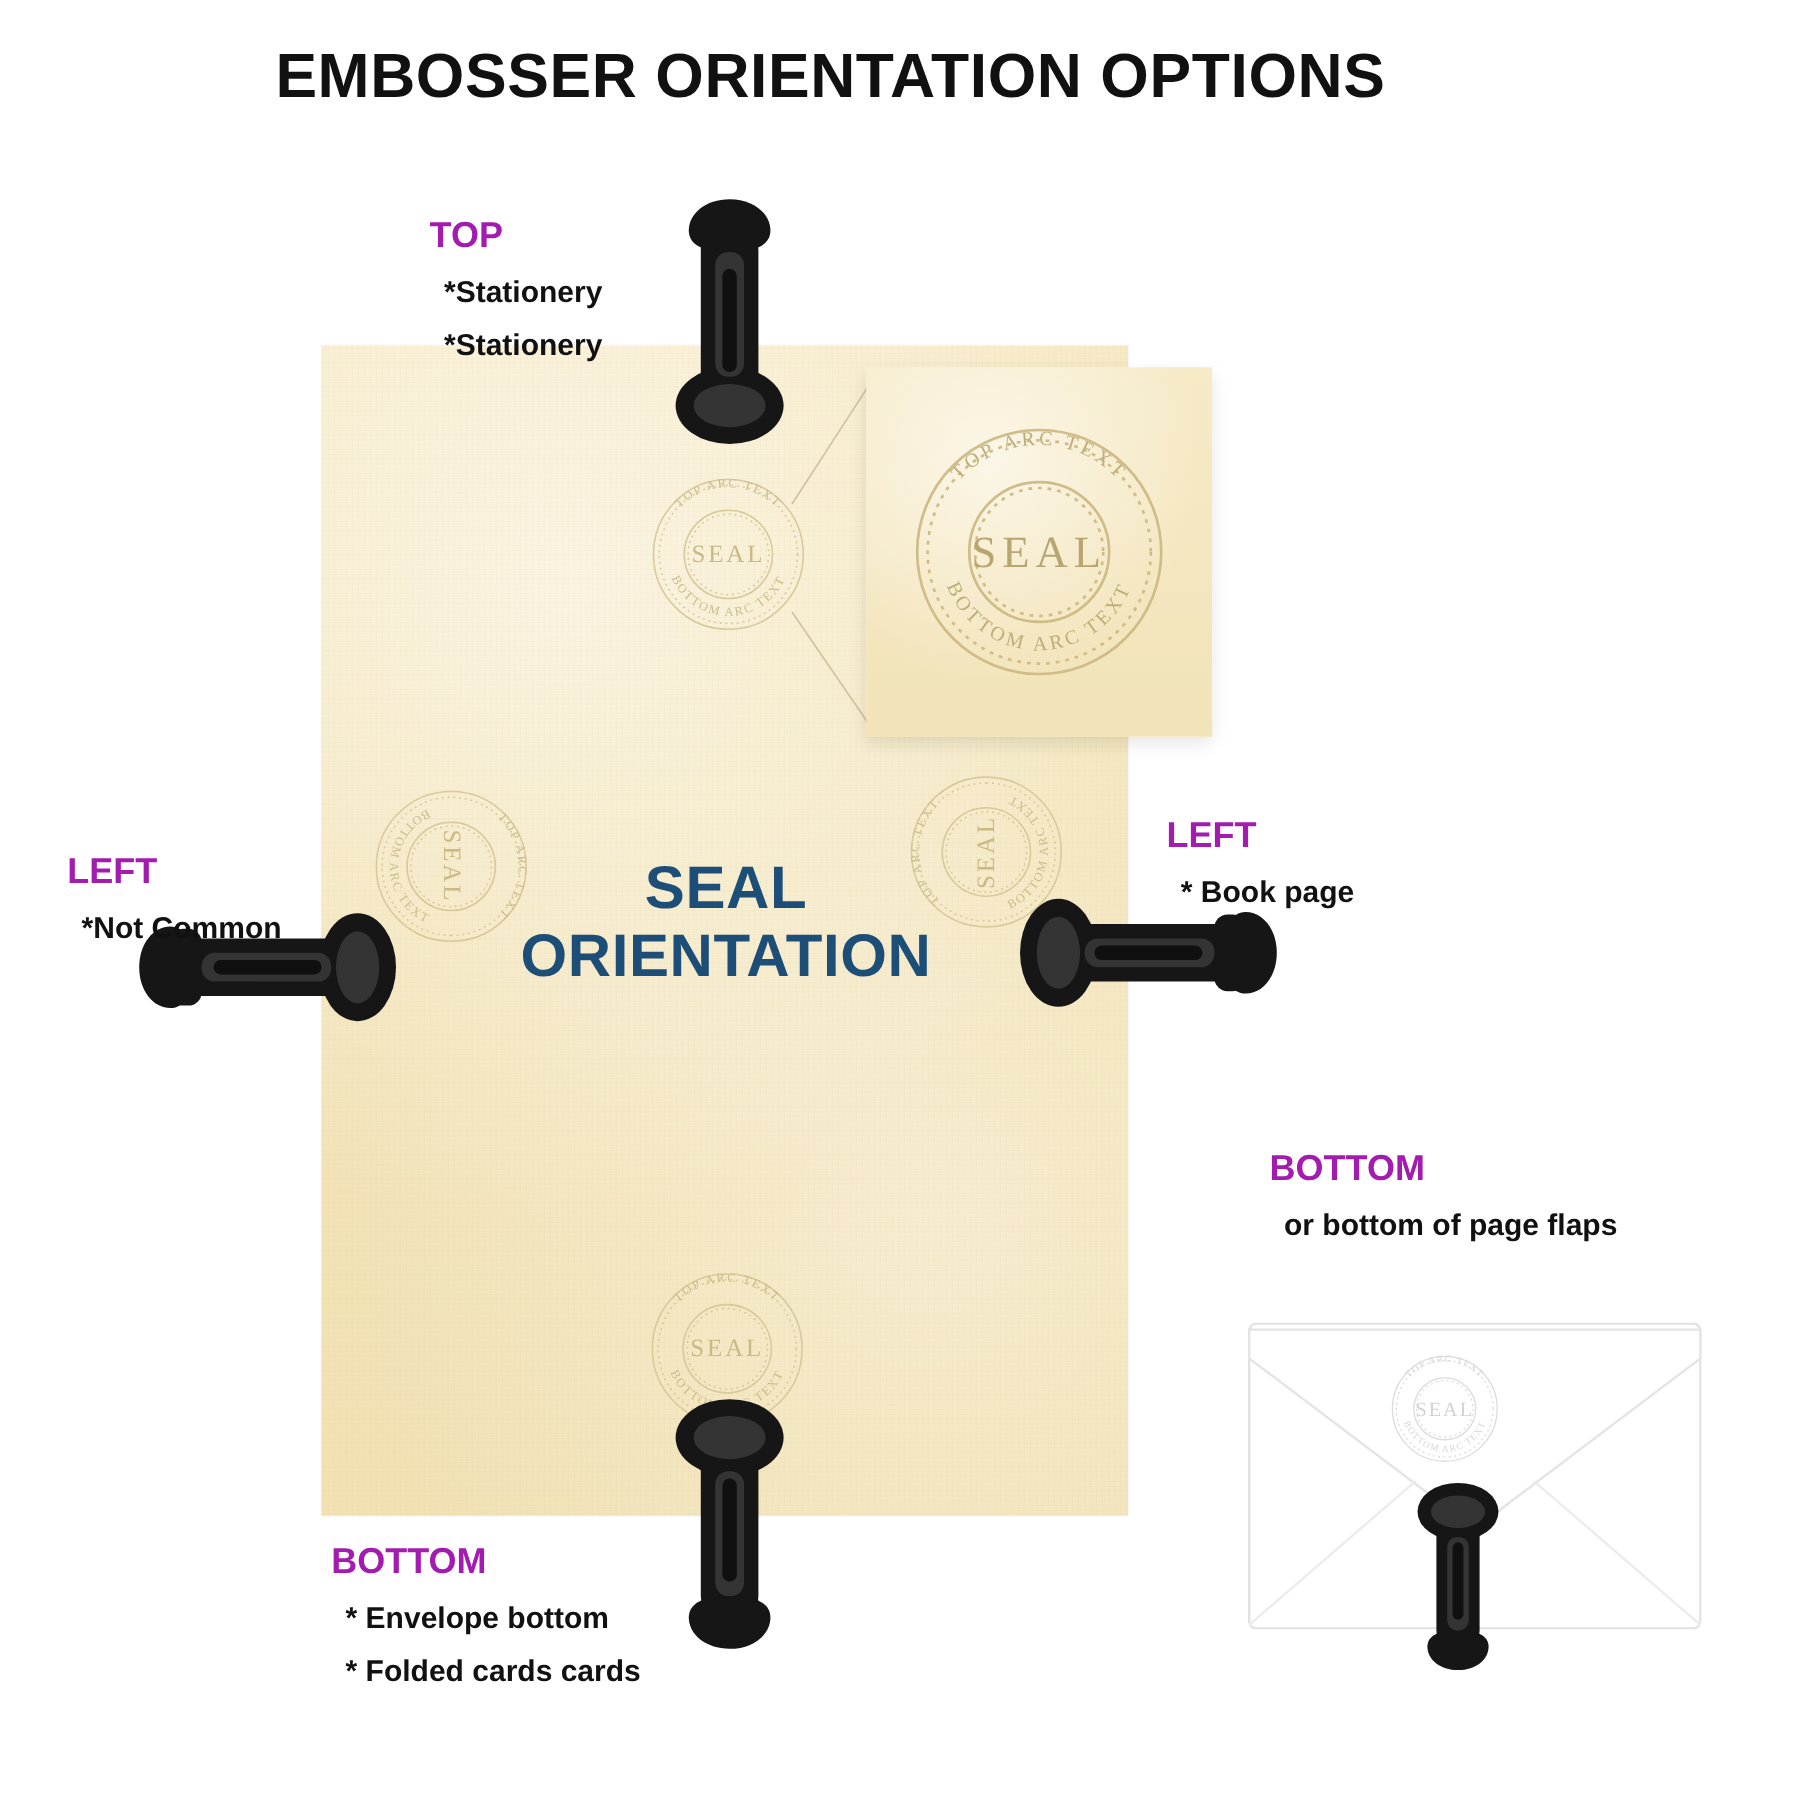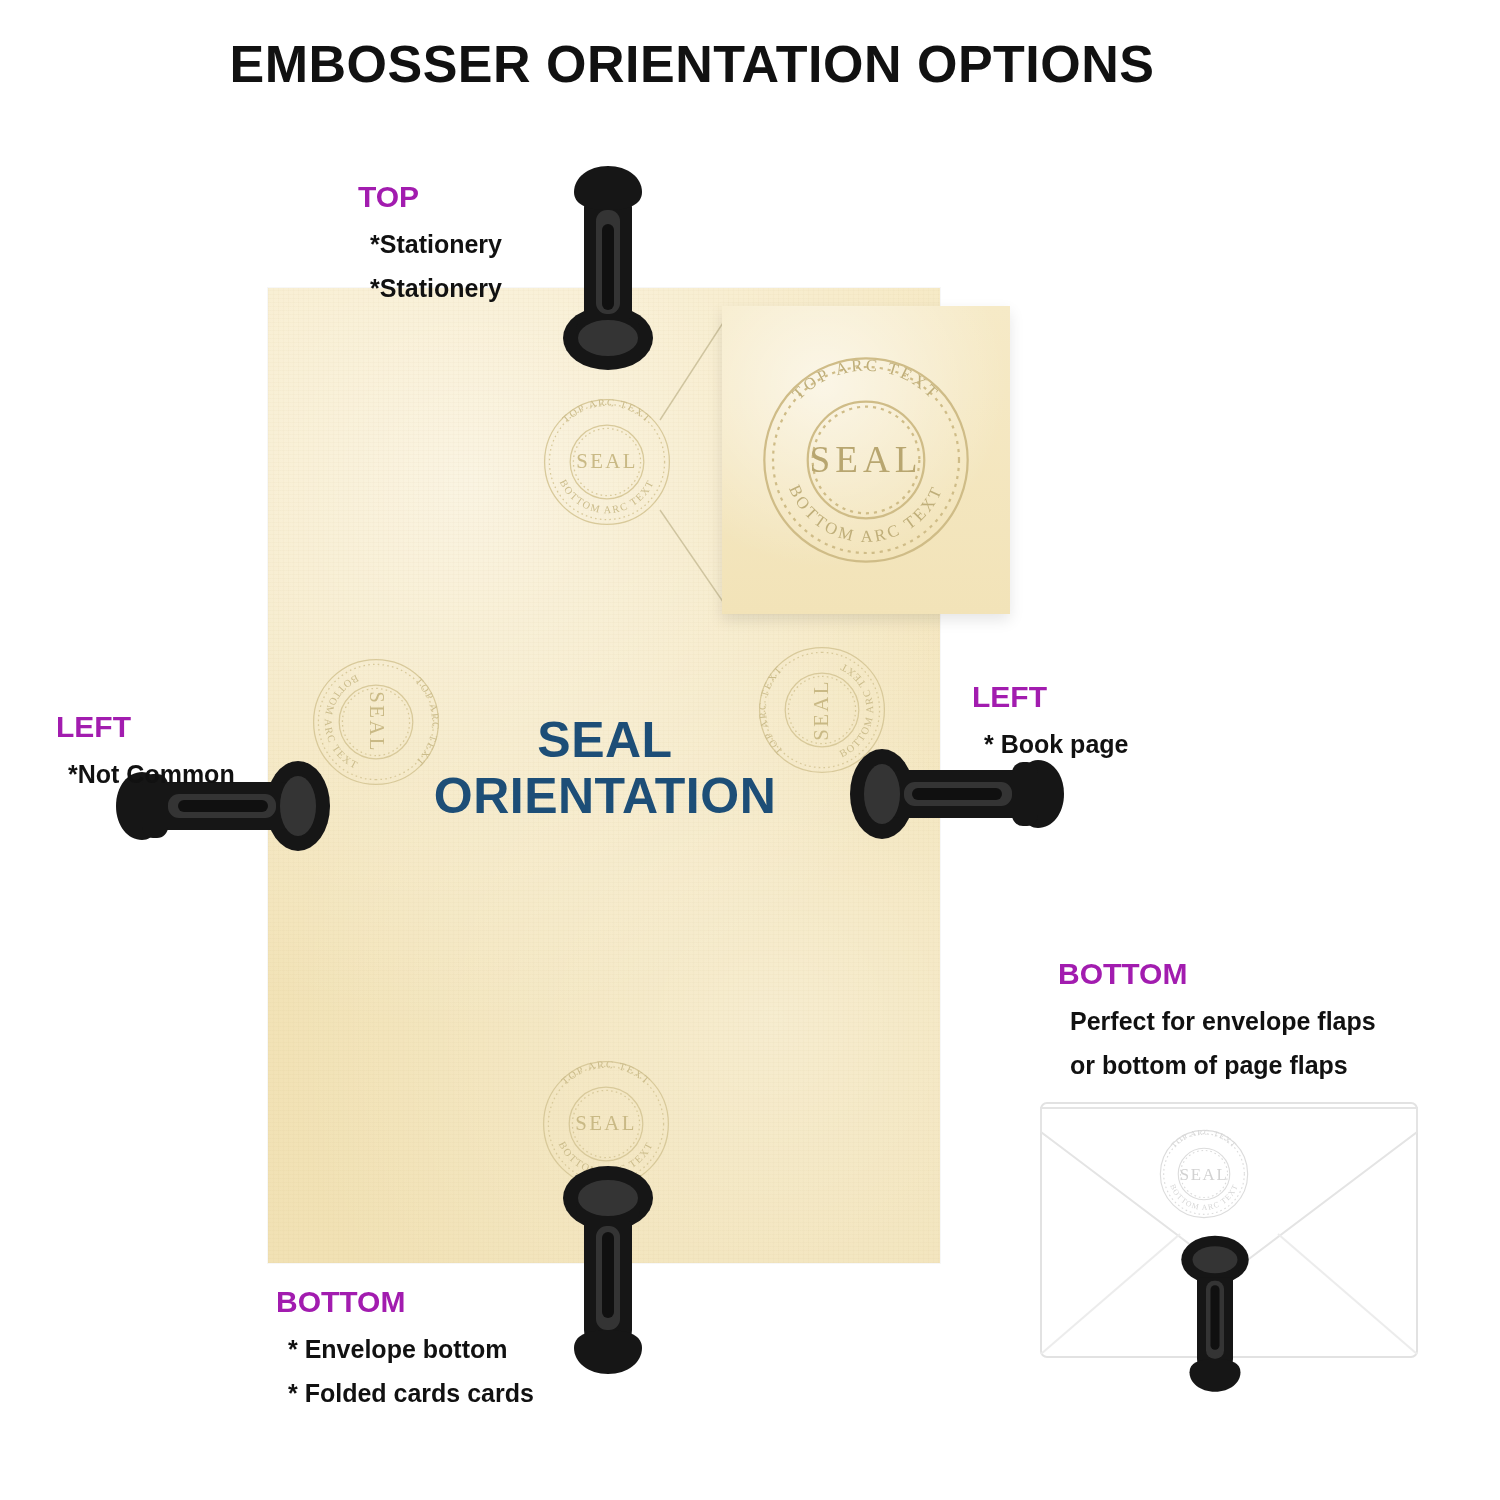--- a/index.html
+++ b/index.html
@@ -420,17 +420,16 @@
   </div>
 
   <div class="lbl" id="lbl-bottom">
     <div class="head">BOTTOM</div>
     <div class="sub">* Envelope bottom</div>
     <div class="sub">* Folded cards cards</div>
   </div>
 
   <div class="lbl" id="lbl-env">
     <div class="head">BOTTOM</div>
-    <div class="sub">Perfect for envelope flaps</div>
     <div class="sub">or bottom of page flaps</div>
   </div>
 
 </div>
 
 </body></html>

